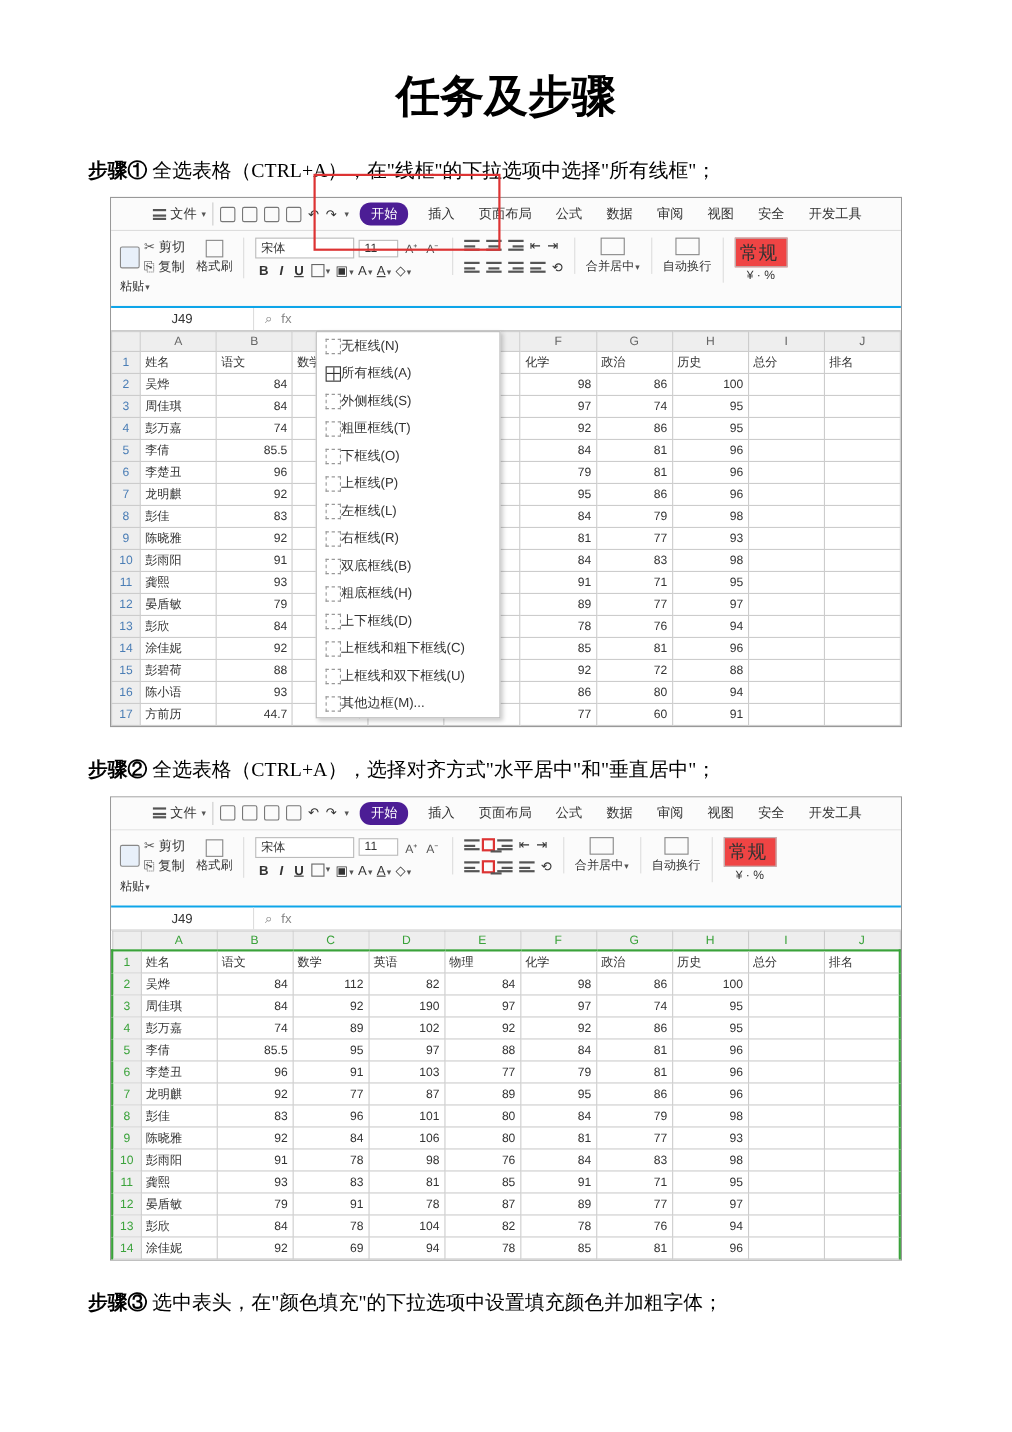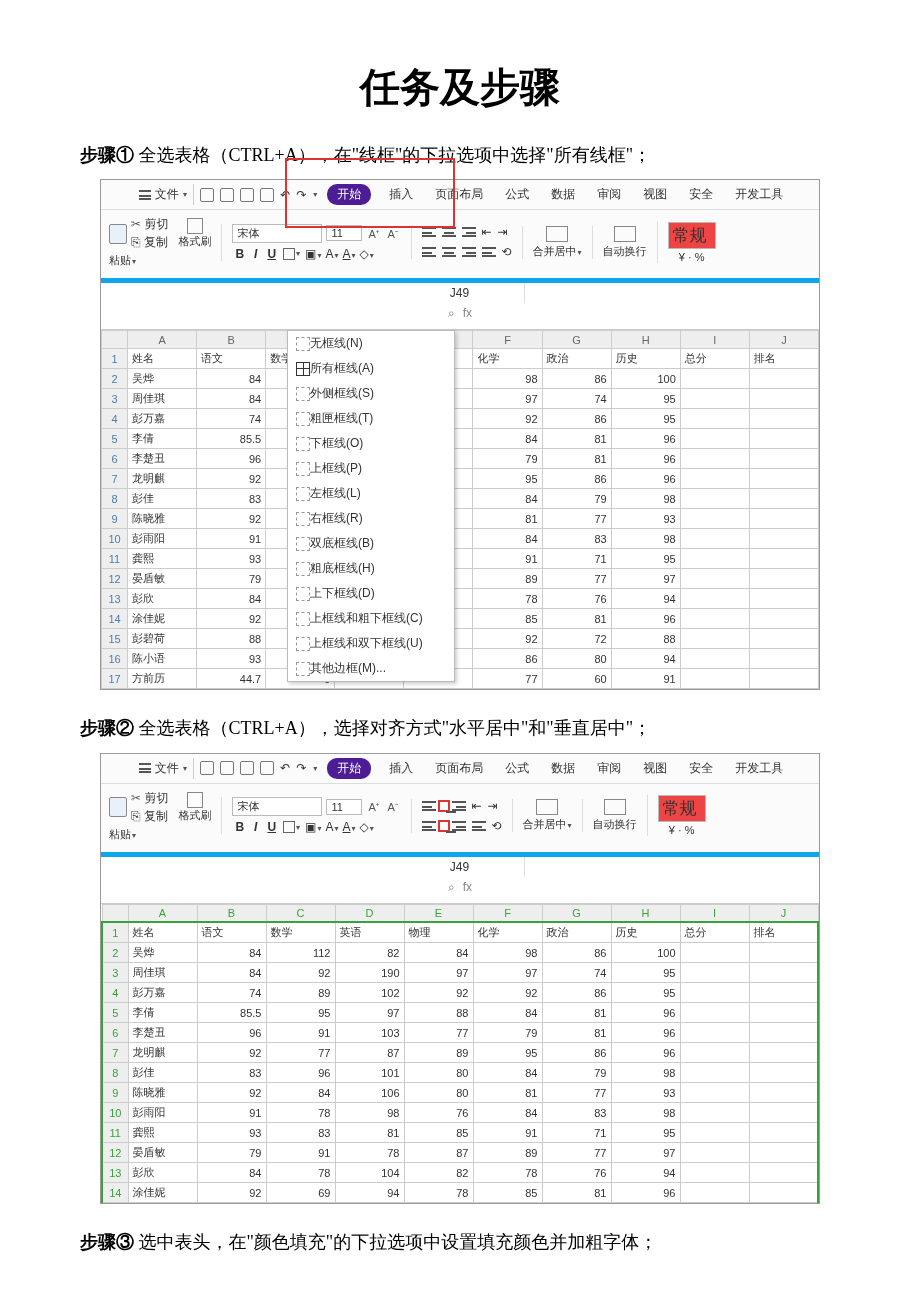--- a/index.html
+++ b/index.html
@@ -13,21 +13,21 @@
   .menubar { display: flex; align-items: center; padding: 4px 8px; background: #fbfbfb; border-bottom: 1px solid #ddd; justify-content: center; }
   .file-btn { display: inline-flex; align-items: center; padding: 2px 6px; border-right: 1px solid #ccc; margin-right: 6px; }
   .hamburger { display: inline-block; width: 12px; height: 10px; border-top: 2px solid #555; border-bottom: 2px solid #555; position: relative; margin-right: 4px; }
   .hamburger::after { content: ""; position: absolute; top: 3px; left: 0; width: 12px; border-top: 2px solid #555; }
   .quickbar { display: flex; gap: 6px; align-items: center; margin-right: 10px; }
   .qicon { width: 14px; height: 14px; border: 1px solid #777; border-radius: 2px; }
   .tabs { display: flex; gap: 14px; align-items: center; }
   .tab { padding: 2px 4px; }
   .tab.active { background: #4c1d95; color: #fff; border-radius: 10px; padding: 2px 10px; }
   
-  .ribbon { display: flex; align-items: center; padding: 6px 8px 10px 8px; background: #fbfbfb; position: relative; }
+  .ribbon { display: flex; align-items: flex-start; padding: 6px 8px 10px 8px; background: #fbfbfb; position: relative; }
   .clip-sec { display: flex; flex-direction: column; gap: 2px; margin-right: 10px; }
   .clip-row { display: flex; align-items: center; gap: 4px; }
   .paste-icon { width: 18px; height: 20px; border: 1px solid #888; background: #e8f0fa; border-radius: 2px; }
   .scissor { color: #555; }
   .fontsec { display: flex; flex-direction: column; gap: 4px; border-left: 1px solid #ddd; padding: 0 10px; }
   .fontrow { display: flex; align-items: center; gap: 4px; }
   .fontsel, .sizesel { border: 1px solid #bbb; background: #fff; padding: 1px 16px 1px 4px; position: relative; font-size: 11px; }
   .fontsel { width: 90px; }
   .sizesel { width: 36px; }
   .aup, .adn { font-size: 11px; color: #555; padding: 0 2px; }
@@ -41,21 +41,21 @@
   .alignrow { display: flex; align-items: center; gap: 6px; }
   .al-icon { width: 14px; height: 10px; border-top: 2px solid #555; border-bottom: 2px solid #555; position: relative; }
   .al-icon::after { content: ""; position: absolute; top: 3px; left: 0; width: 10px; border-top: 2px solid #555; }
   .al-icon.ctr::after { left: 2px; }
   .al-icon.rt::after{ left: 4px; }
   .al-highlight { outline: 2px solid #d33; outline-offset: 2px; padding: 2px; }
   .mergesec, .wrapsec, .numsec { display: flex; flex-direction: column; align-items: center; gap: 2px; border-left: 1px solid #ddd; padding: 0 10px; font-size: 11px; }
   .mergeicon, .wrapicon { width: 22px; height: 16px; border: 1px solid #888; }
   .numsel { border: 1px solid #bbb; background: #ef4444; padding: 1px 4px; width: 48px; font-size: 17px; }
   
-  .fxbar { display: flex; align-items: center; background: #fff; border-top: 5px solid #0ea5e9; border-bottom: 1px solid #ccc; flex-direction: column; }
+  .fxbar { display: flex; align-items: center; background: #fff; border-top: 2px solid #0ea5e9; border-bottom: 1px solid #ccc; }
   .namebox { width: 130px; border-right: 1px solid #ddd; padding: 3px 10px; text-align: center; position: relative; }
   .fxicons { padding: 3px 10px; display: flex; align-items: center; gap: 8px; color: #888; }
   .fxcell { flex: 1; padding: 3px 6px; }
   .dd-item { display: flex; align-items: center; gap: 0; padding: 4px 8px; font-size: 12px; }
   .dd-item .sq { width: 14px; height: 14px; border: 1px dashed #999; display: inline-block; }
   .dd-item.ab .sq { border: 1px solid #333; background: linear-gradient(#333,#333) center/1px 100% no-repeat, linear-gradient(#333,#333) center/100% 1px no-repeat; }
   
   .gridwrap { position: relative; background: #fff; }
   .grid { border-collapse: collapse; width: 100%; table-layout: fixed; }
   .grid th, .grid td { border: 1px solid #ccc; padding: 2px 4px; font-size: 11px; height: 18px; white-space: nowrap; overflow: hidden; }

